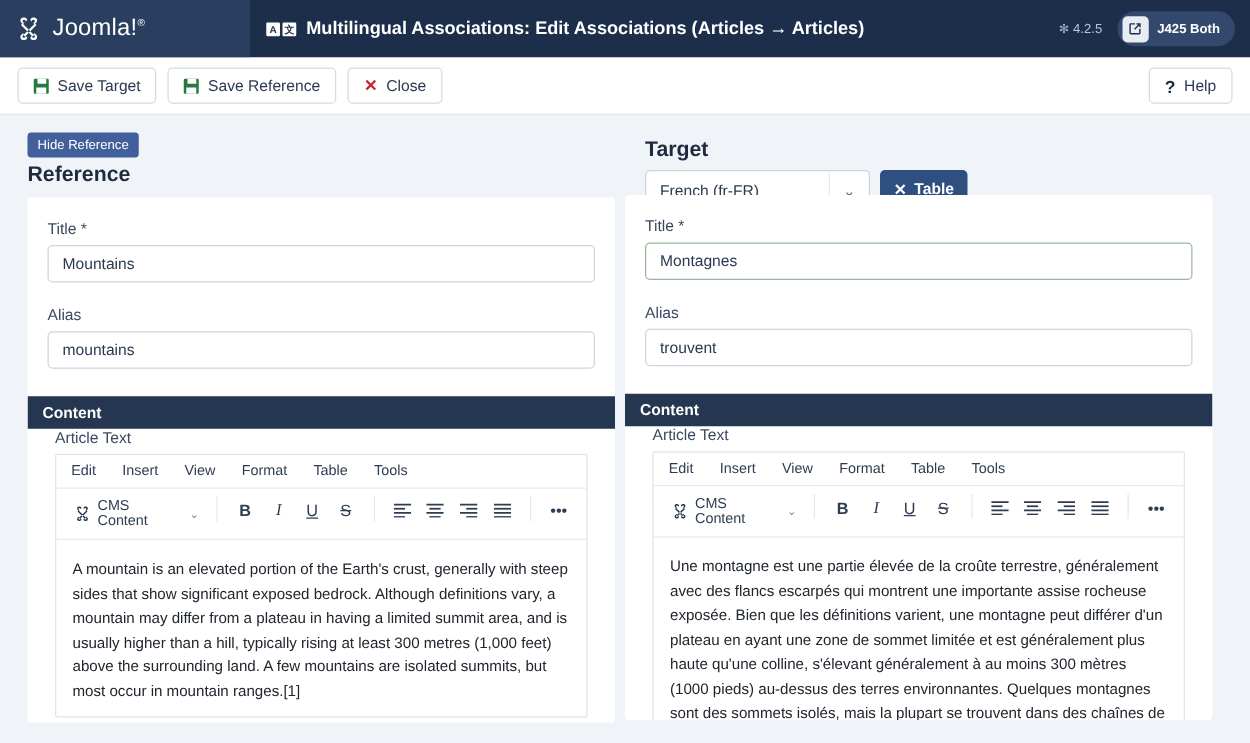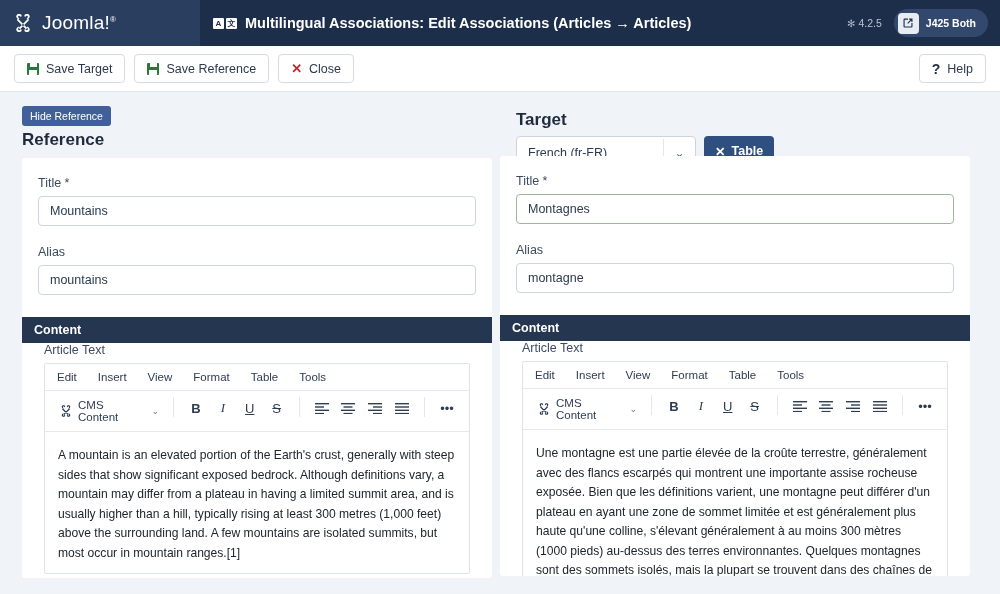--- a/index.html
+++ b/index.html
@@ -339,21 +339,21 @@
       </div>
       <div class="ed-body">A mountain is an elevated portion of the Earth's crust, generally with steep sides that show significant exposed bedrock. Although definitions vary, a mountain may differ from a plateau in having a limited summit area, and is usually higher than a hill, typically rising at least 300 metres (1,000 feet) above the surrounding land. A few mountains are isolated summits, but most occur in mountain ranges.[1]</div>
     </div>
   </div>
 
   <div class="card right">
     <label class="field-label">Title *</label>
     <div class="text-input valid">Montagnes</div>
     <div class="spacer"></div>
     <label class="field-label">Alias</label>
-    <div class="text-input">montagne</div>
+    <div class="text-input">trouvent</div>
 
     <div class="content-bar">Content</div>
 
     <div class="editor-label">Article Text</div>
     <div class="editor">
       <div class="ed-menu">
         <span>Edit</span>
         <span>Insert</span>
         <span>View</span>
         <span>Format</span>

